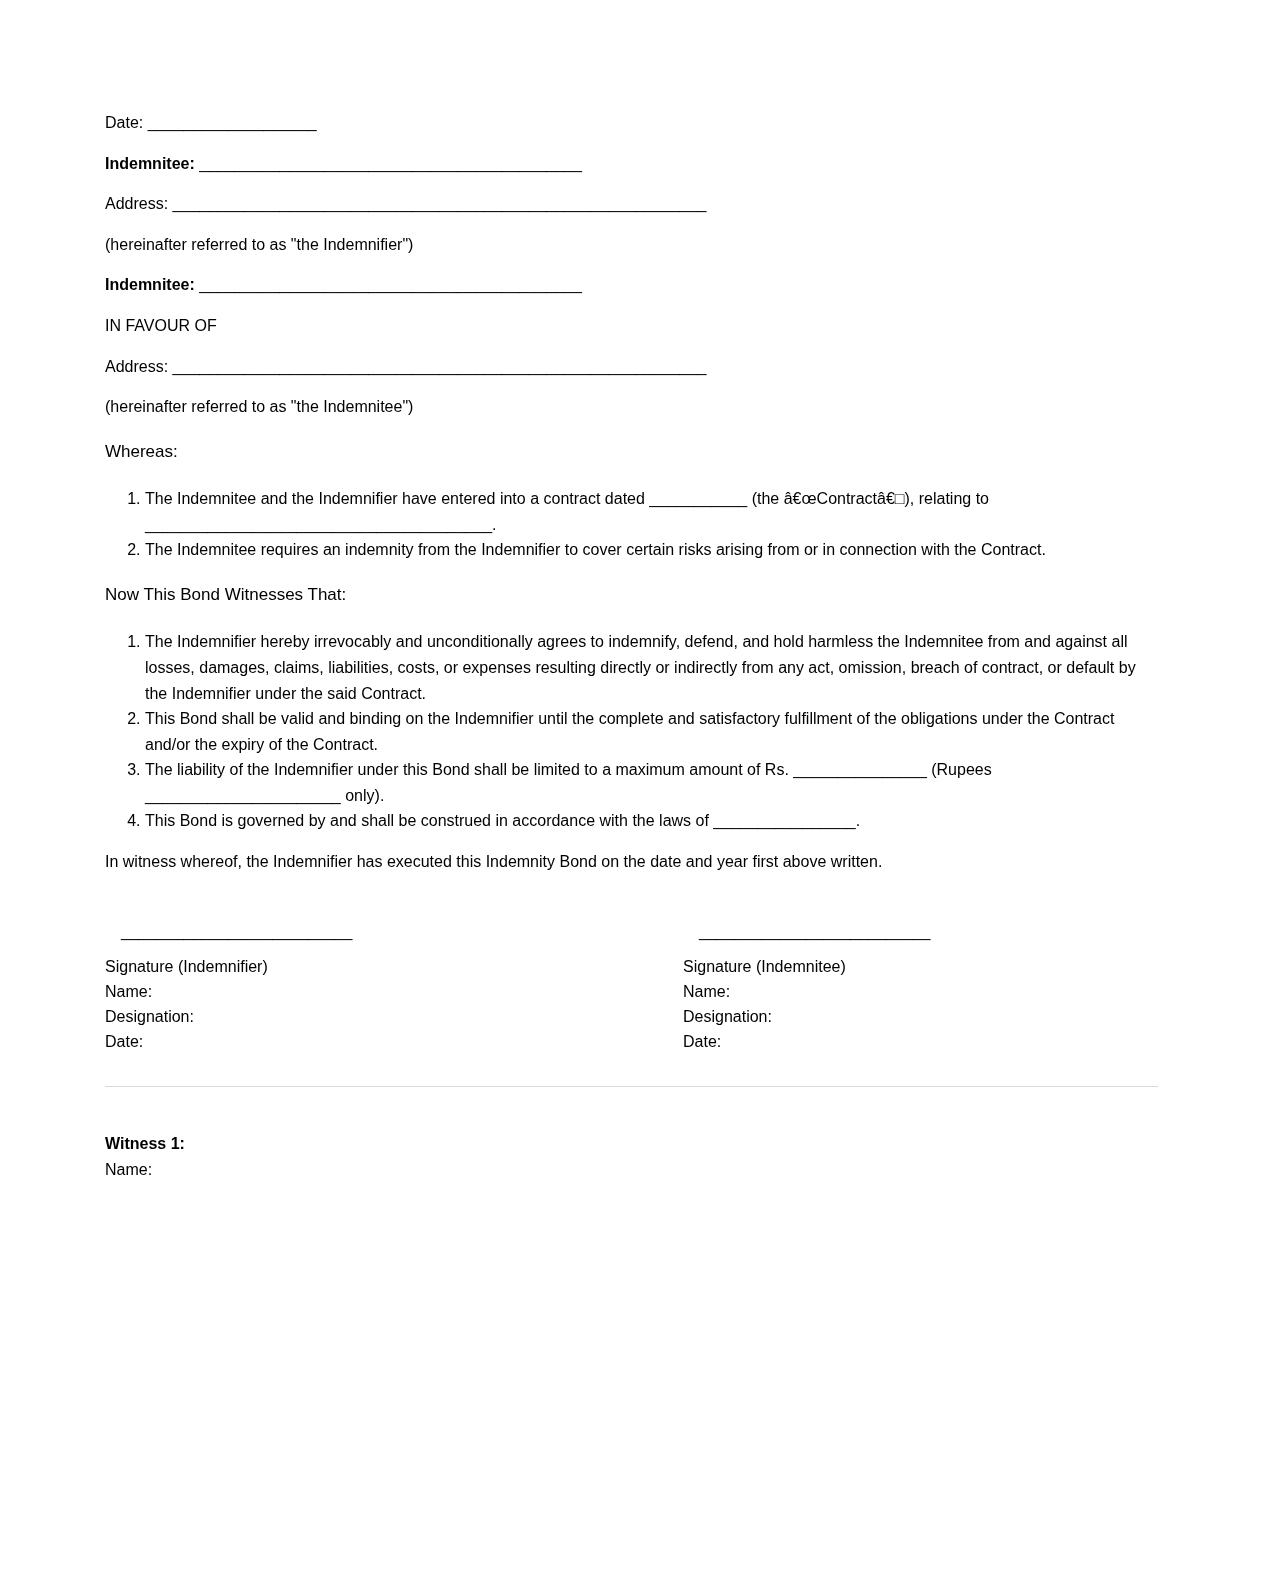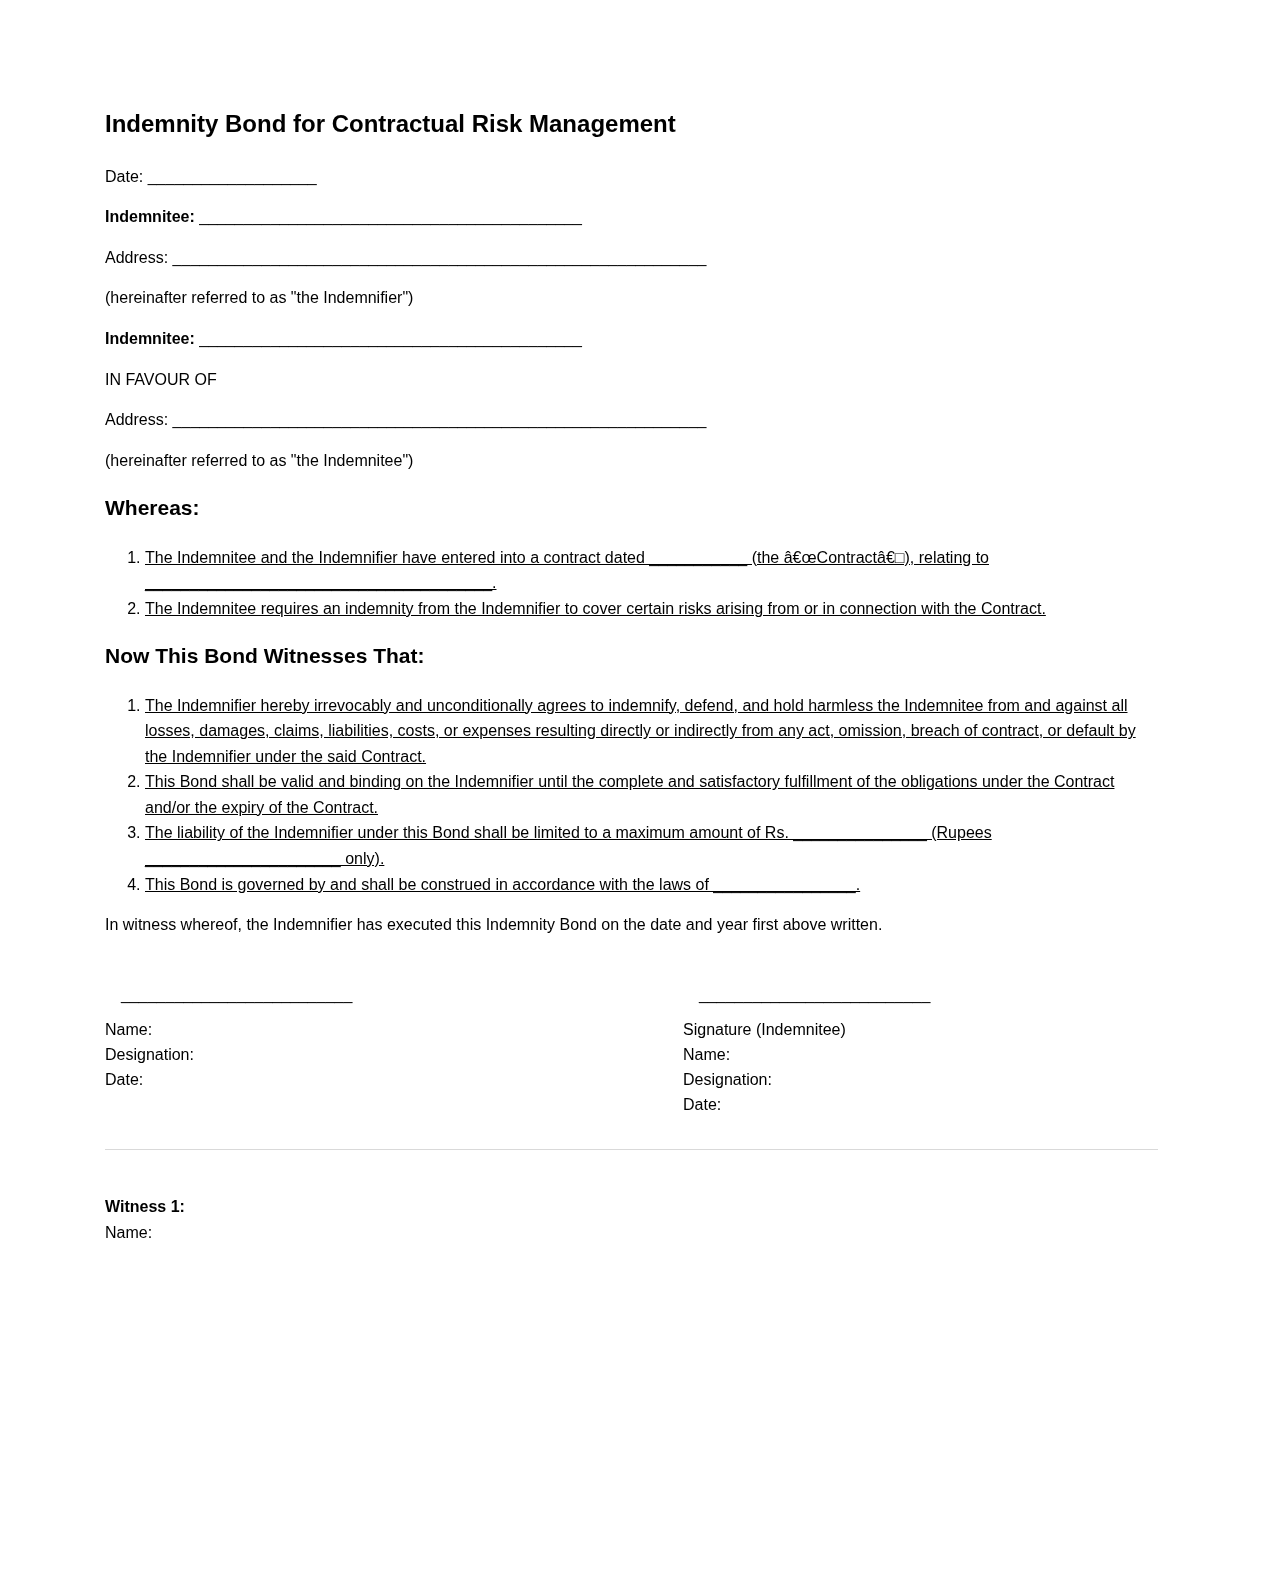--- a/index.html
+++ b/index.html
@@ -26,29 +26,28 @@
   .doc p {
     margin: 0 0 15px 0;
   }
   h1.title {
     font-size: 24px;
     line-height: 1.15;
     margin: 0 0 26px 0;
     font-weight: bold;
   }
   h2.section {
-    font-size: 21px;
+    font-size: 17px;
     line-height: 1.2;
     margin: 22px 0 24px 0;
-    font-weight: bold;
+    font-weight: normal;
   }
   ol.doc-list {
     margin: 0 0 15px 0;
     padding-left: 40px;
-    text-decoration: underline;
   }
   ol.doc-list li {
     line-height: 1.6;
   }
   .sig-row {
     display: flex;
     margin-top: 44px;
   }
   .sig-col { }
   .sig-col.left { width: 578px; }
@@ -61,21 +60,20 @@
   }
   p.witness-heading { margin: 44px 0 0 0; font-weight: bold; }
   p.witness-name { margin: 0; }
 </style>
 </head>
 <body>
 
 <div class="clip">
   <div class="doc">
 
-    <h1 class="title">Indemnity Bond for Contractual Risk Management</h1>
 
     <p>Date: ___________________</p>
 
 
     <p><strong>Indemnitee:</strong><span> ___________________________________________</span></p>
 
     <p>Address: ____________________________________________________________</p>
 
     <p>(hereinafter referred to as "the Indemnifier")</p>
 
@@ -102,20 +100,21 @@
       <li>The liability of the Indemnifier under this Bond shall be limited to a maximum amount of Rs. _______________ (Rupees ______________________ only).</li>
       <li>This Bond is governed by and shall be construed in accordance with the laws of ________________.</li>
     </ol>
 
     <p>In witness whereof, the Indemnifier has executed this Indemnity Bond on the date and year first above written.</p>
 
     <div class="sig-row">
       <div class="sig-col left">
         <p class="sig-line">__________________________</p>
         <div class="sig-text">
+          <div>Signature (Indemnifier)</div>
           <div>Name:</div>
           <div>Designation:</div>
           <div>Date:</div>
         </div>
       </div>
       <div class="sig-col">
         <p class="sig-line">__________________________</p>
         <div class="sig-text">
           <div>Signature (Indemnitee)</div>
           <div>Name:</div>

